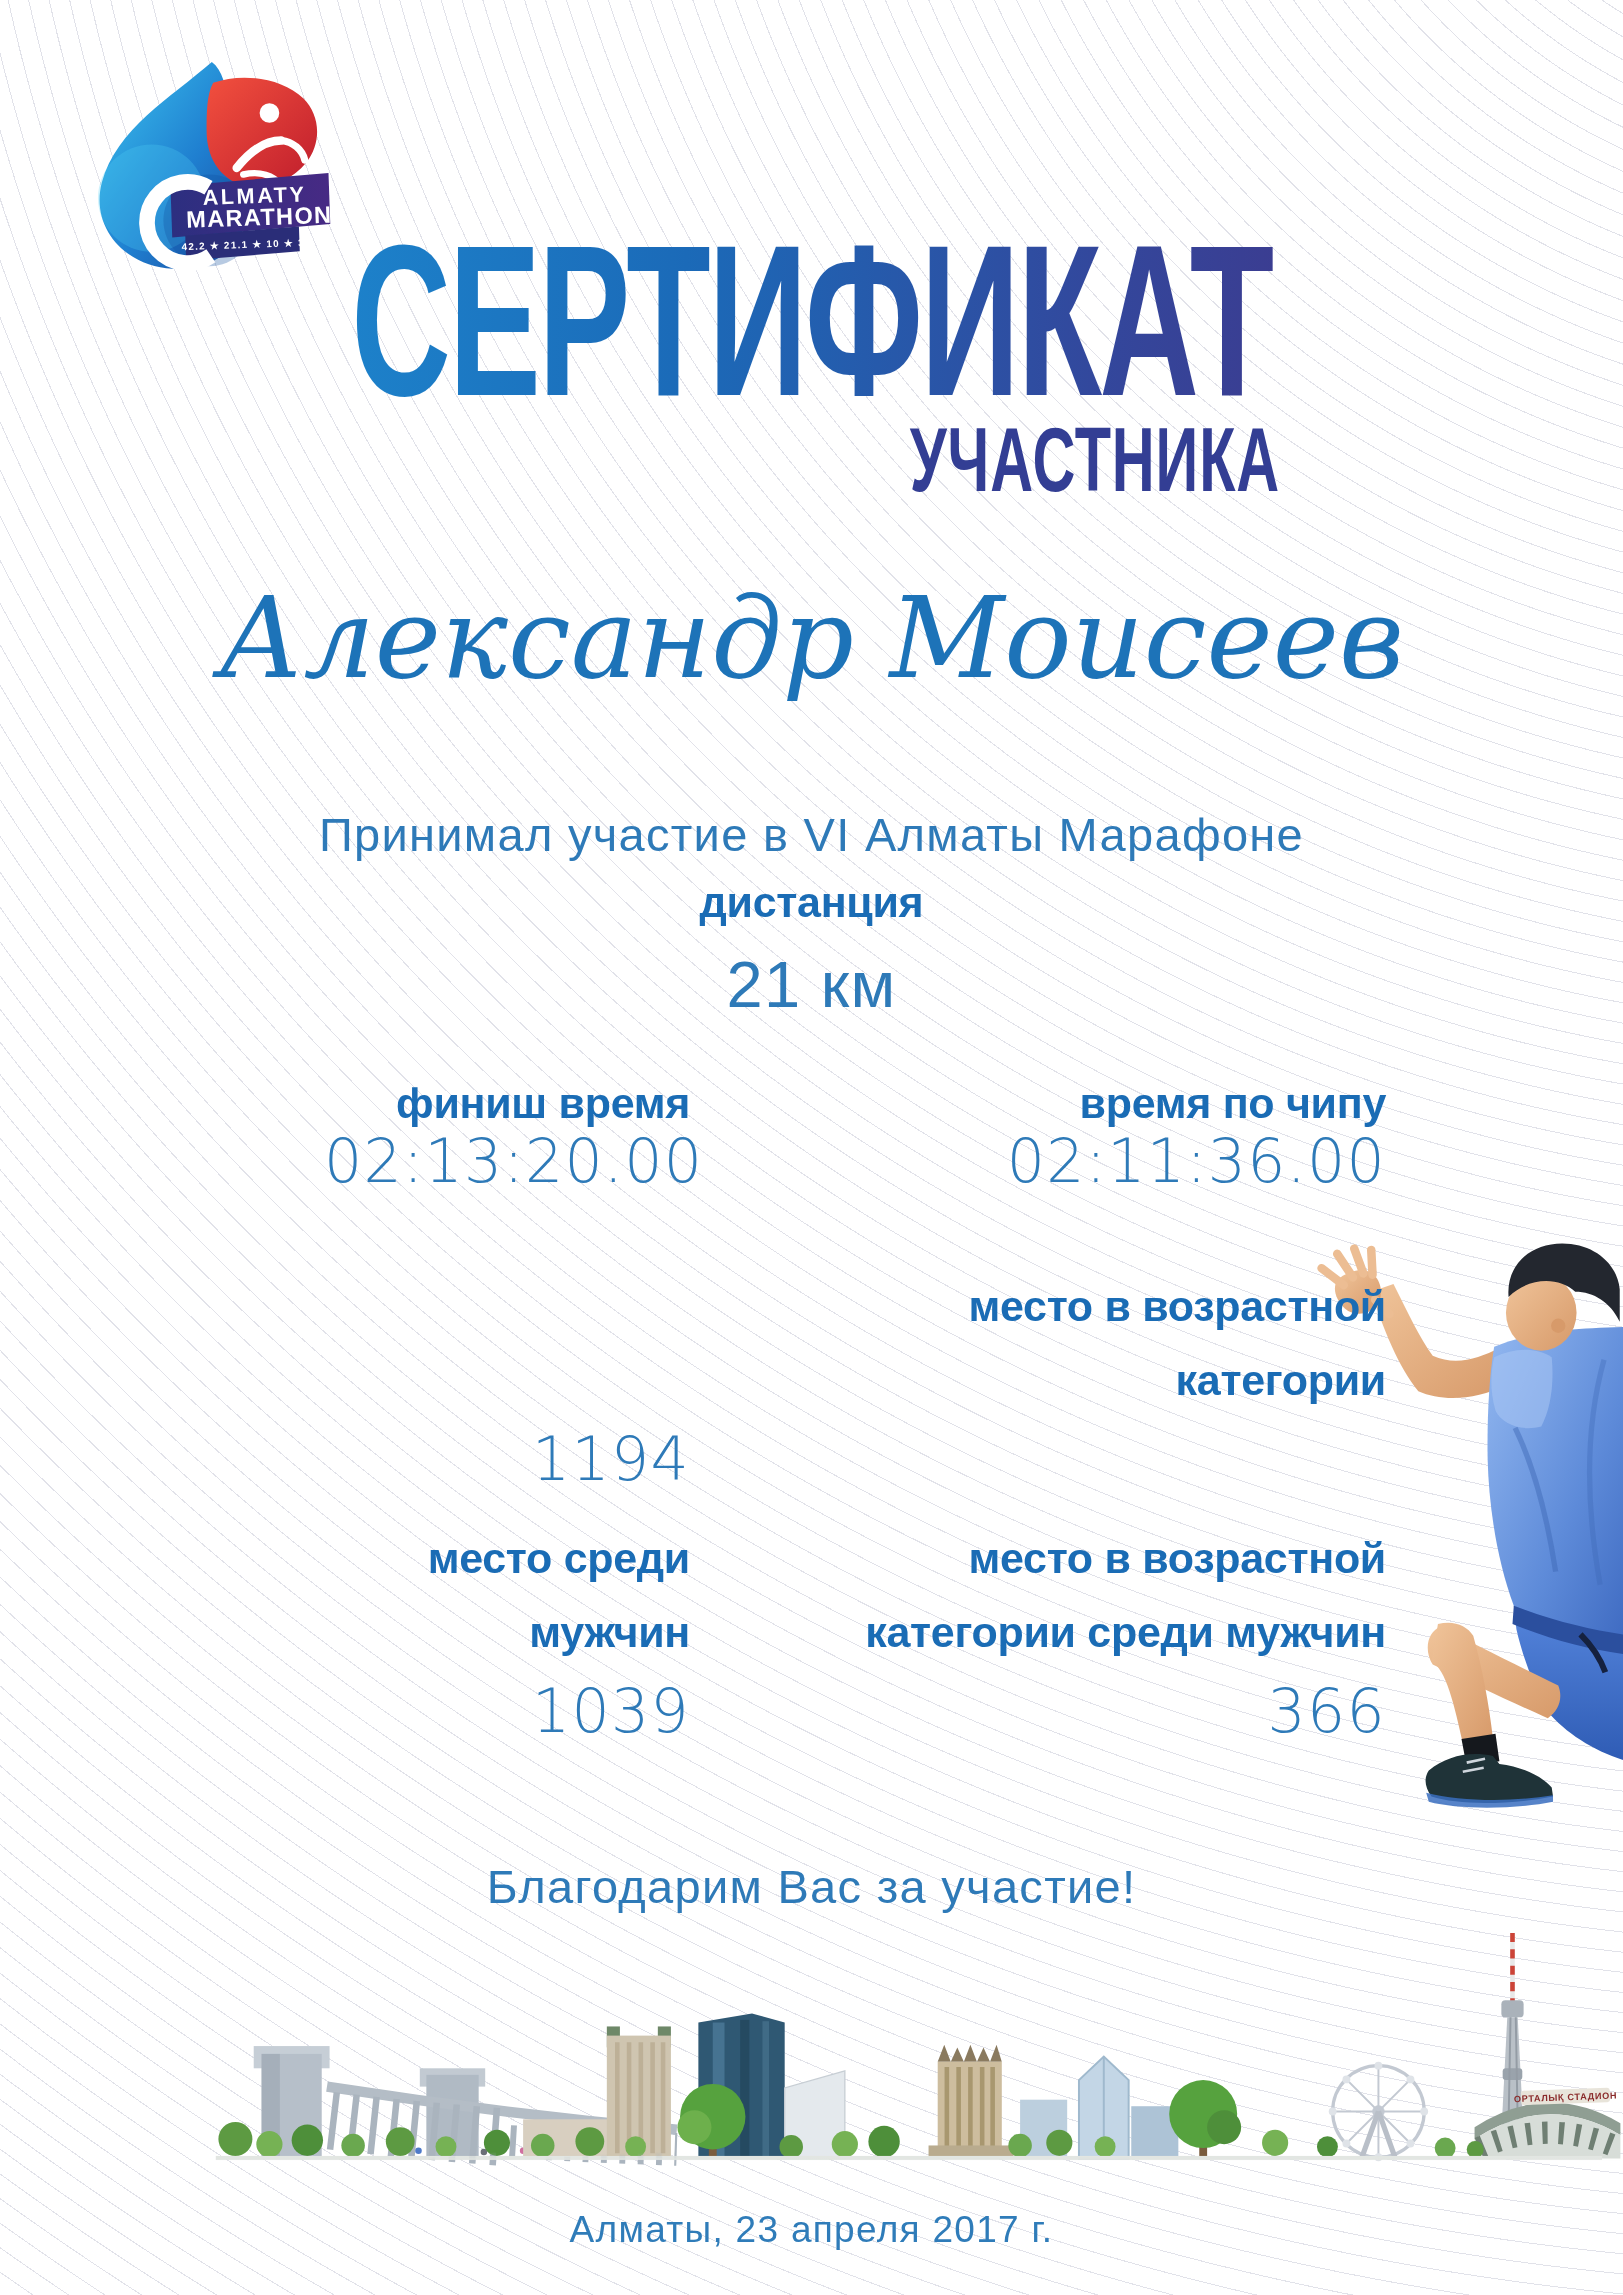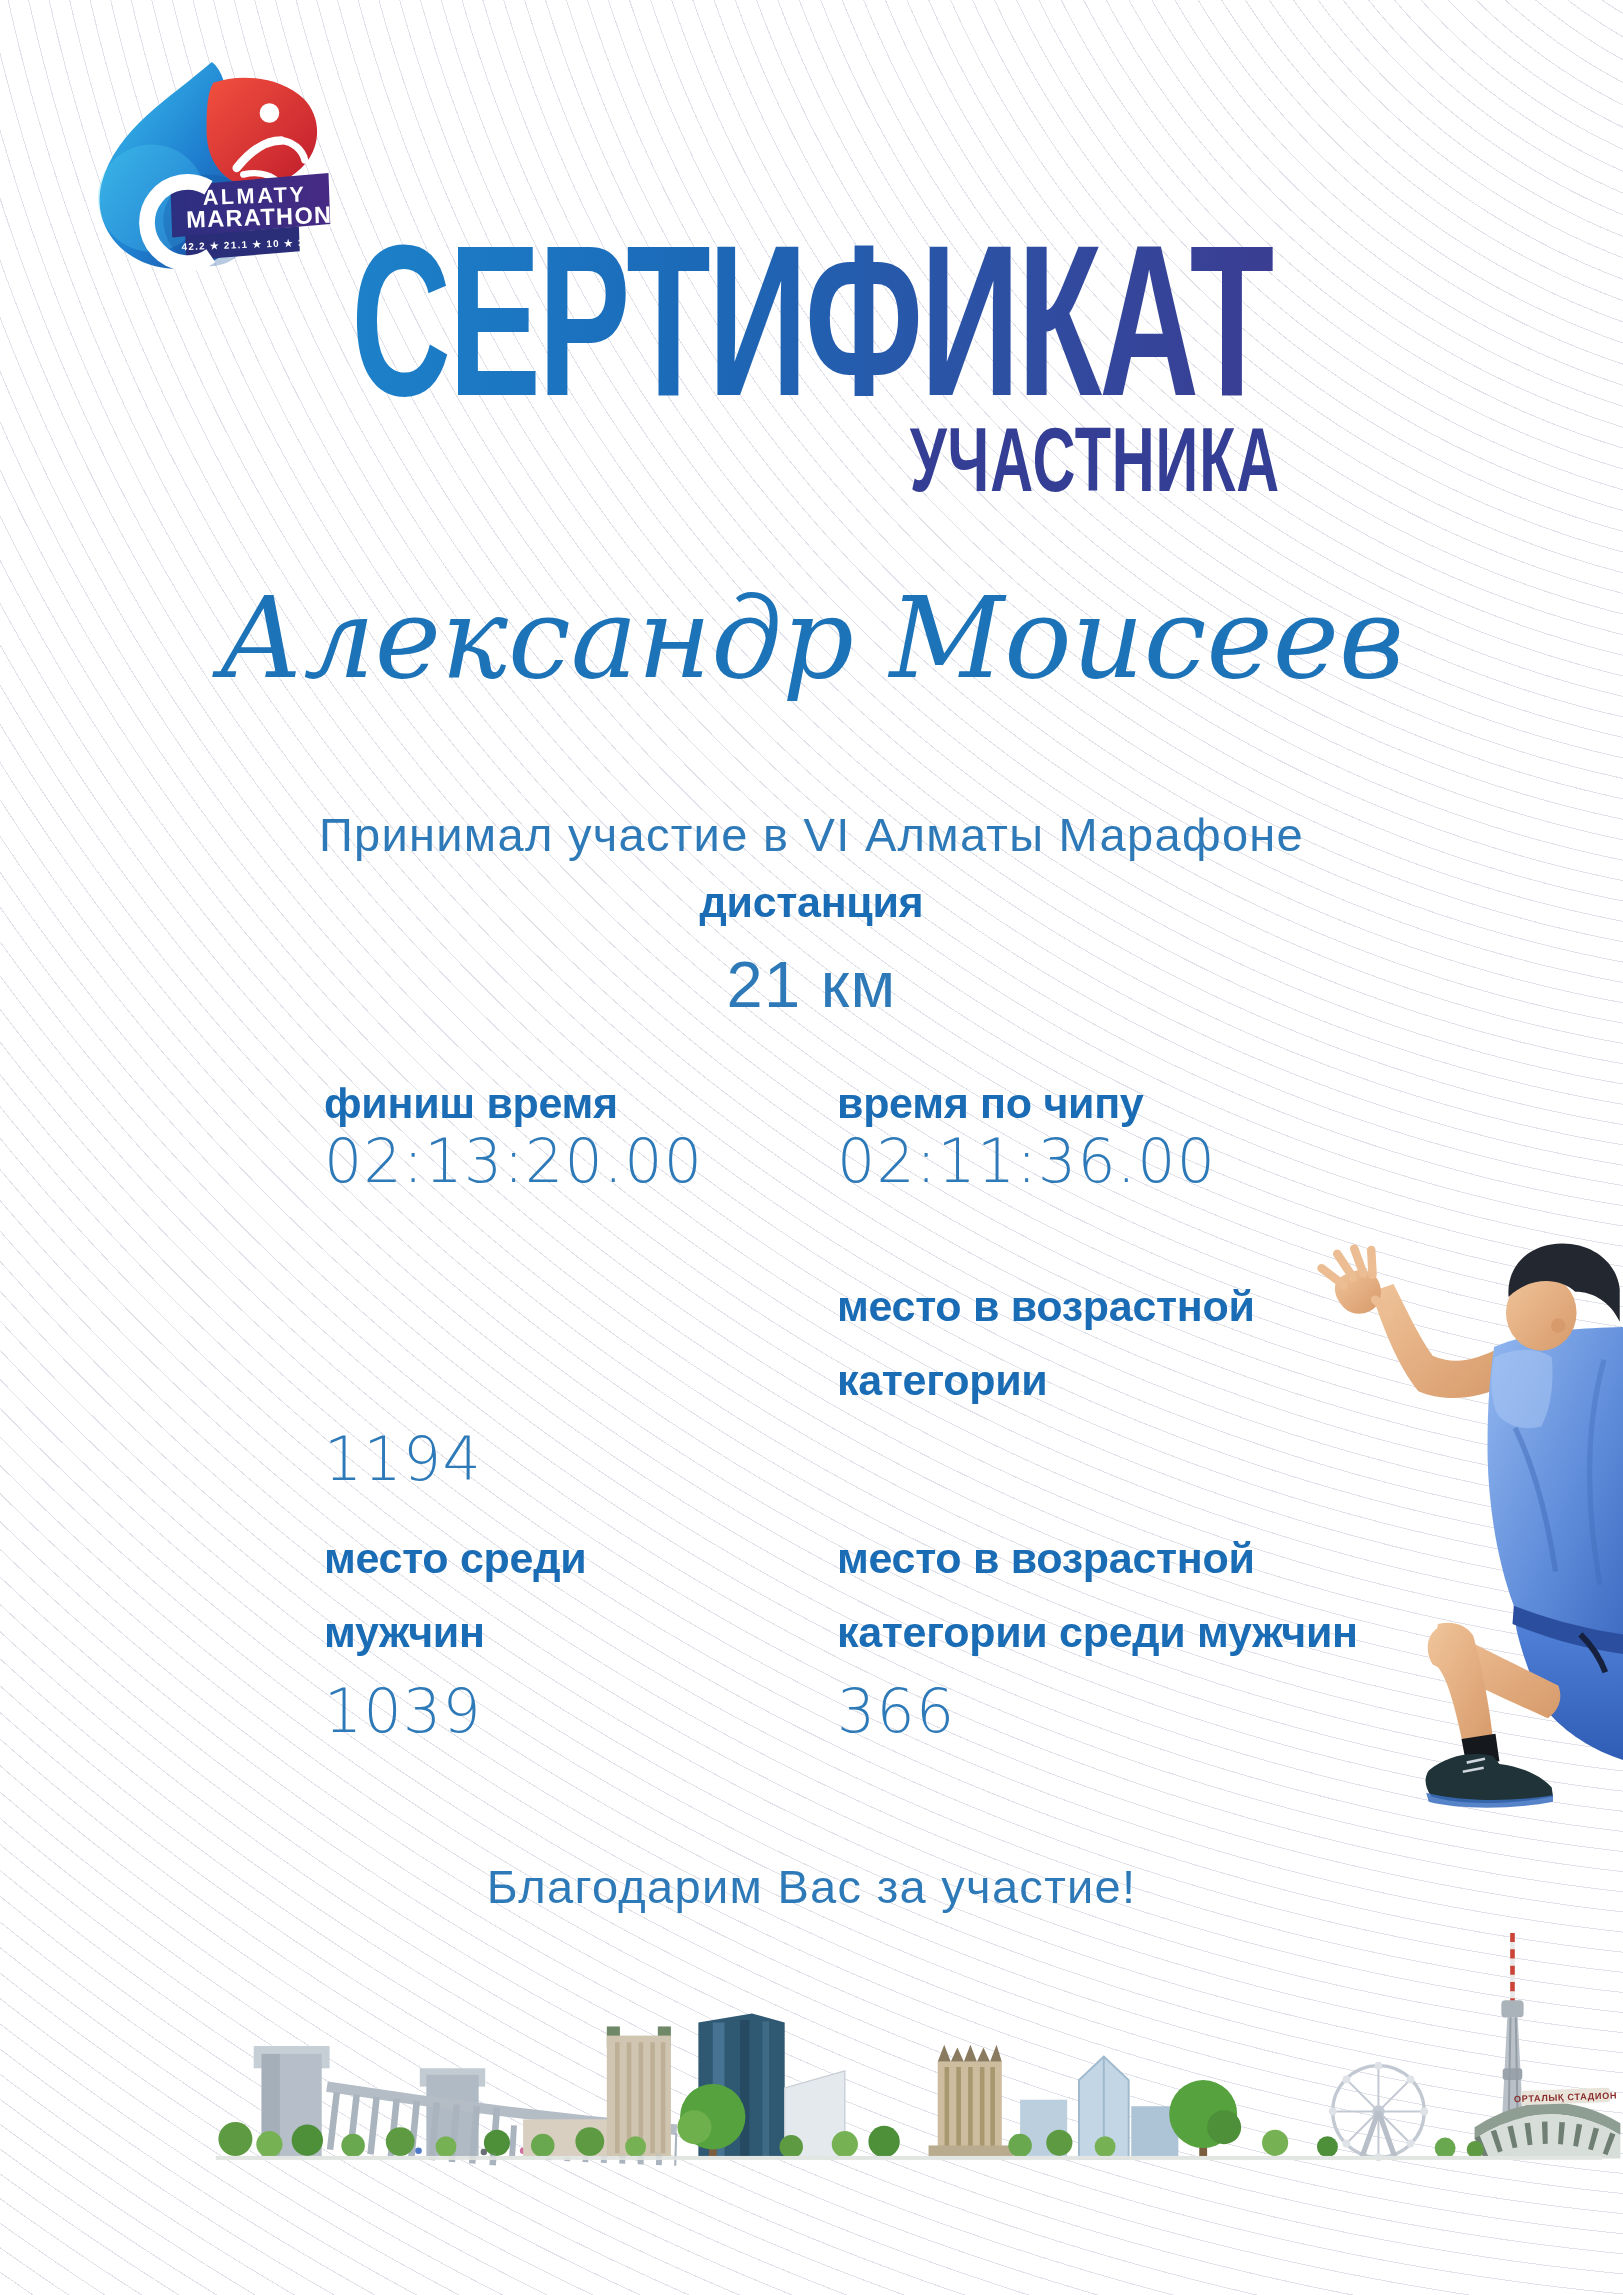--- a/index.html
+++ b/index.html
@@ -17,21 +17,21 @@
          -webkit-background-clip:text;background-clip:text;color:transparent;
          -webkit-text-fill-color:transparent;}
   .subtitle{position:absolute;top:415px;right:343px;font-size:90px;font-weight:700;
             color:#333e94;letter-spacing:1.3px;transform:scaleX(.66);transform-origin:right center;
             line-height:1;}
   .name{top:568px;font-family:"DejaVu Serif","Liberation Serif",serif;font-style:italic;
         font-size:112px;color:#1d73b8;line-height:1.25;}
   .event{top:773px;font-size:47px;color:#2e7ab8;letter-spacing:1.3px;margin-top:34px;}
   .dist-label{top:878px;font-size:43px;font-weight:700;color:#1a6cb5;letter-spacing:-0.3px;}
   .dist-value{top:927px;font-size:65px;color:#2e7ab8;letter-spacing:1.3px;margin-top:20px;}
-  .lab,.val{position:absolute;text-align:left;z-index:2;}
+  .lab,.val{position:absolute;text-align:right;z-index:2;}
   .lab{font-weight:700;font-size:43px;color:#1a6cb5;line-height:1.72;letter-spacing:-0.3px;}
   .val{font-size:60px;color:#2e7ab8;letter-spacing:1.3px;font-weight:200;
        font-family:"DejaVu Sans","Liberation Sans",sans-serif;}
   .colL{left:324px;width:366px;}
   .colR{left:837px;width:549px;}
   .r1l{top:1067px;} .r1v{top:1126px;}
   .r2l{top:1270px;} .r2v{top:1424px;}
   .r3l{top:1522px;} .r3v{top:1676px;}
   .thanks{top:1852px;font-size:47px;color:#2e7ab8;letter-spacing:1.3px;margin-top:7px;}
   .date{top:2209px;font-size:37px;color:#2f7cb9;letter-spacing:1.3px;z-index:6;}
@@ -279,14 +279,15 @@
         <circle cx="1950" cy="336" r="20" fill="#76b254"></circle>
           <circle cx="2030" cy="342" r="16" fill="#4e8f3a"></circle>
         <circle cx="2210" cy="344" r="16" fill="#6aa84f"></circle>
           <circle cx="2256" cy="346" r="13" fill="#5d9a42"></circle>
       </g>
       <rect x="330" y="356" width="2120" height="6" fill="#e2e6e2"></rect>
     </g>
     <use href="#sky" transform="translate(0,722) scale(1,-1)" opacity=".38" mask="url(#refMask)"></use>
   </svg>
 
+  <div class="c date">Алматы, 23 апреля 2017 г.</div>
 </div>
 
 
 </body></html>

